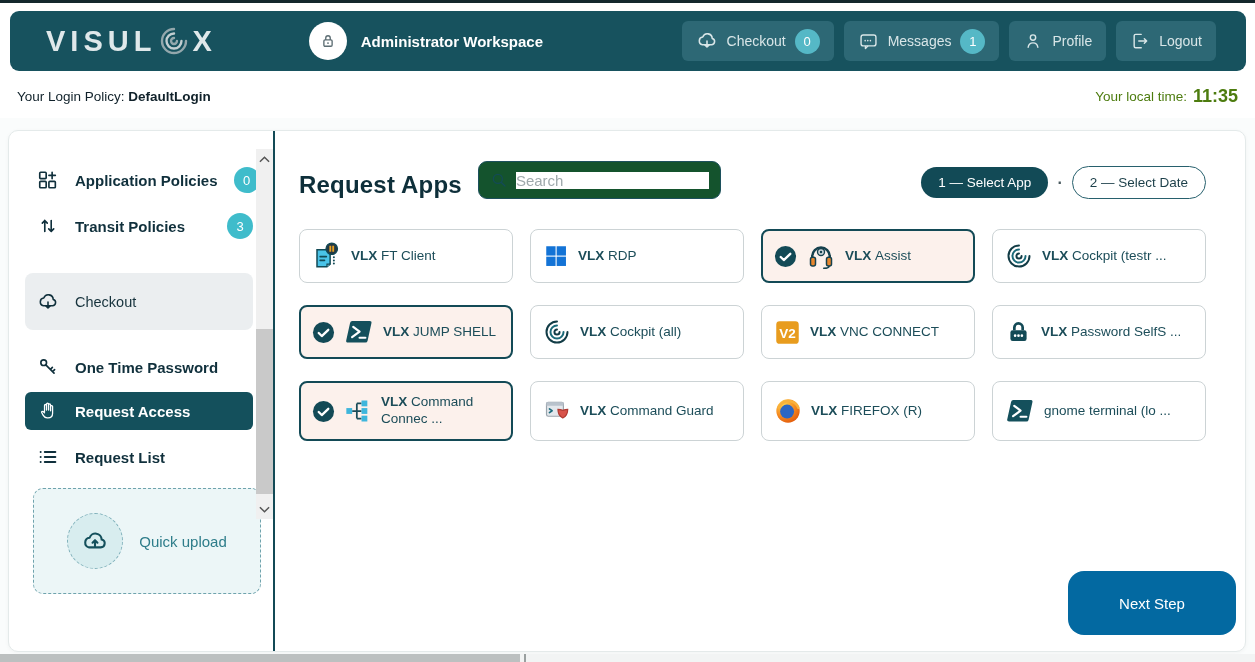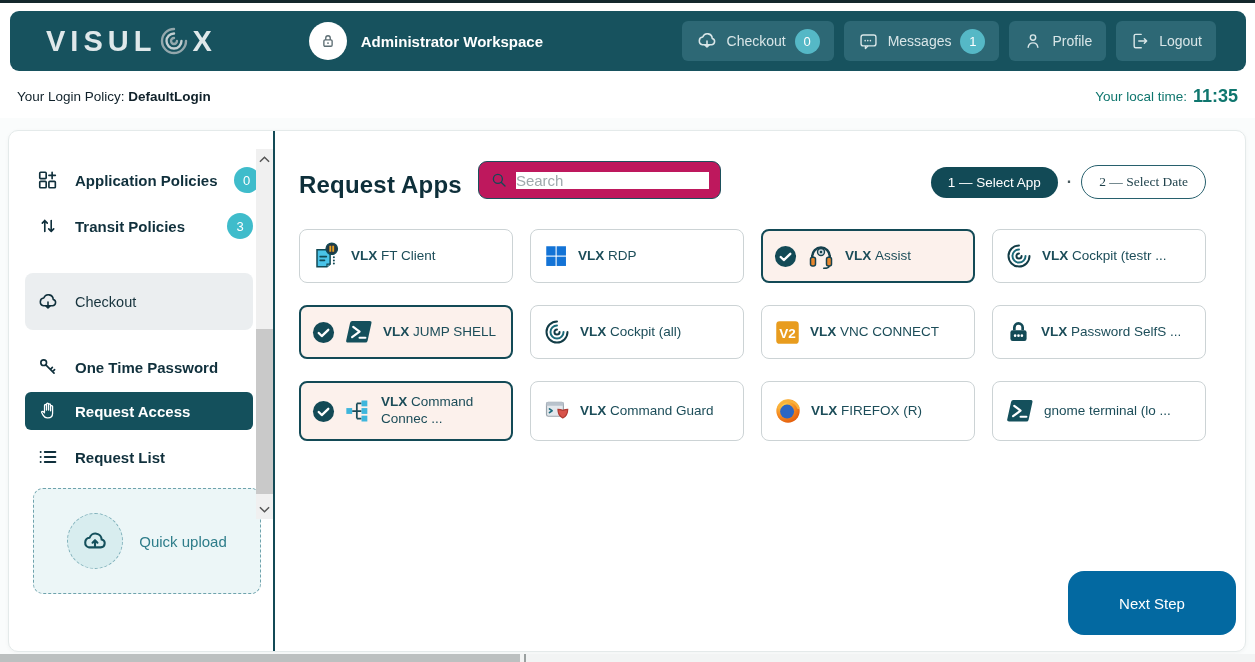--- a/index.html
+++ b/index.html
@@ -23,21 +23,21 @@
              font-family:inherit; cursor:pointer; }
   .nav-btn svg { flex:0 0 auto; }
   .nav-badge { width:25px; height:25px; border-radius:50%; background:#55b8c6; color:#fff;
                font-size:13px; display:flex; align-items:center; justify-content:center; }
 
   
   .infobar { position:absolute; top:74px; left:0; right:0; height:44px; background:#fff;
              display:flex; align-items:center; padding:0 17px; }
   .policy { font-size:13.5px; color:#10212a; }
   .policy b { font-weight:700; }
-  .localtime { margin-left:auto; font-size:13.5px; color:#0f766e; display:flex; align-items:center; gap:6px; }
+  .localtime { margin-left:auto; font-size:13.5px; color:#4d7c0f; display:flex; align-items:center; gap:6px; }
   .localtime b { font-size:18px; font-weight:700; }
 
   
   .page-bg { position:absolute; top:118px; left:0; right:0; bottom:8px; background:#fafcfc; }
   .panel { position:absolute; left:8px; right:9px; top:130px; bottom:10px; background:#fff;
            border:1px solid #e4eaea; border-radius:10px; display:flex;
            box-shadow:0 1px 4px rgba(0,0,0,.04); overflow:hidden; }
 
   
   .sidebar { width:266px; border-right:2px solid #134a56; position:relative;
@@ -63,27 +63,27 @@
                  display:flex; flex-direction:column; }
   .ss-btn { height:20px; display:flex; align-items:center; justify-content:center; cursor:pointer; }
   .ss-track { flex:1; position:relative; }
   .ss-thumb { position:absolute; left:0; right:0; top:160px; height:165px; background:#c9c9c9; cursor:pointer; }
 
   
   .content { flex:1; padding:30px 40px 0 24px; position:relative; }
   .content-header { display:flex; align-items:flex-end; }
   .page-title { font-size:24px; font-weight:800; color:#0e2f3a; letter-spacing:.2px; }
   .search-box { margin-left:16px; width:243px; height:38px; border:1px solid #1c505c; border-radius:9px;
-                display:flex; align-items:center; padding:0 11px; gap:8px; background:#be185d; }
+                display:flex; align-items:center; padding:0 11px; gap:8px; background:#14532d; }
   .search-box input { border:none; outline:none; flex:1; font-size:15px; font-family:inherit; color:#33454a; min-width:0; }
   .search-box input::placeholder { color:#9fa9ac; }
   .steps { margin-left:auto; display:flex; align-items:center; gap:9px; }
   .step-pill { font-size:13.5px; padding:8px 17px; border-radius:18px; white-space:nowrap; cursor:pointer; }
   .step-pill.active { background:#124a56; color:#fff; font-weight:400; }
-  .step-pill.inactive { background:#fff; color:#1c3f49; border:1px solid #27606d;font-family:Liberation Serif, serif; }
+  .step-pill.inactive { background:#fff; color:#1c3f49; border:1px solid #27606d; }
   .step-dot { color:#4a5a5f; font-weight:700; }
 
   
   .app-grid { margin-top:30px; display:grid; grid-template-columns:repeat(4,214px);
               grid-template-rows:54px 54px 60px; column-gap:17px; row-gap:22px; }
   .app-card { border:1px solid #ccd3d5; border-radius:8px; background:#fff; display:flex;
               align-items:center; padding:0 8px 0 12px; gap:9px; cursor:pointer; }
   .app-card.selected { border:2px solid #134a56; background:#fcf1ec; padding:0 7px 0 11px;align-items:center; }
   .app-label { font-size:13.5px; color:#1c4d59; line-height:1.25; }
   .app-label .pfx { font-weight:700; }

